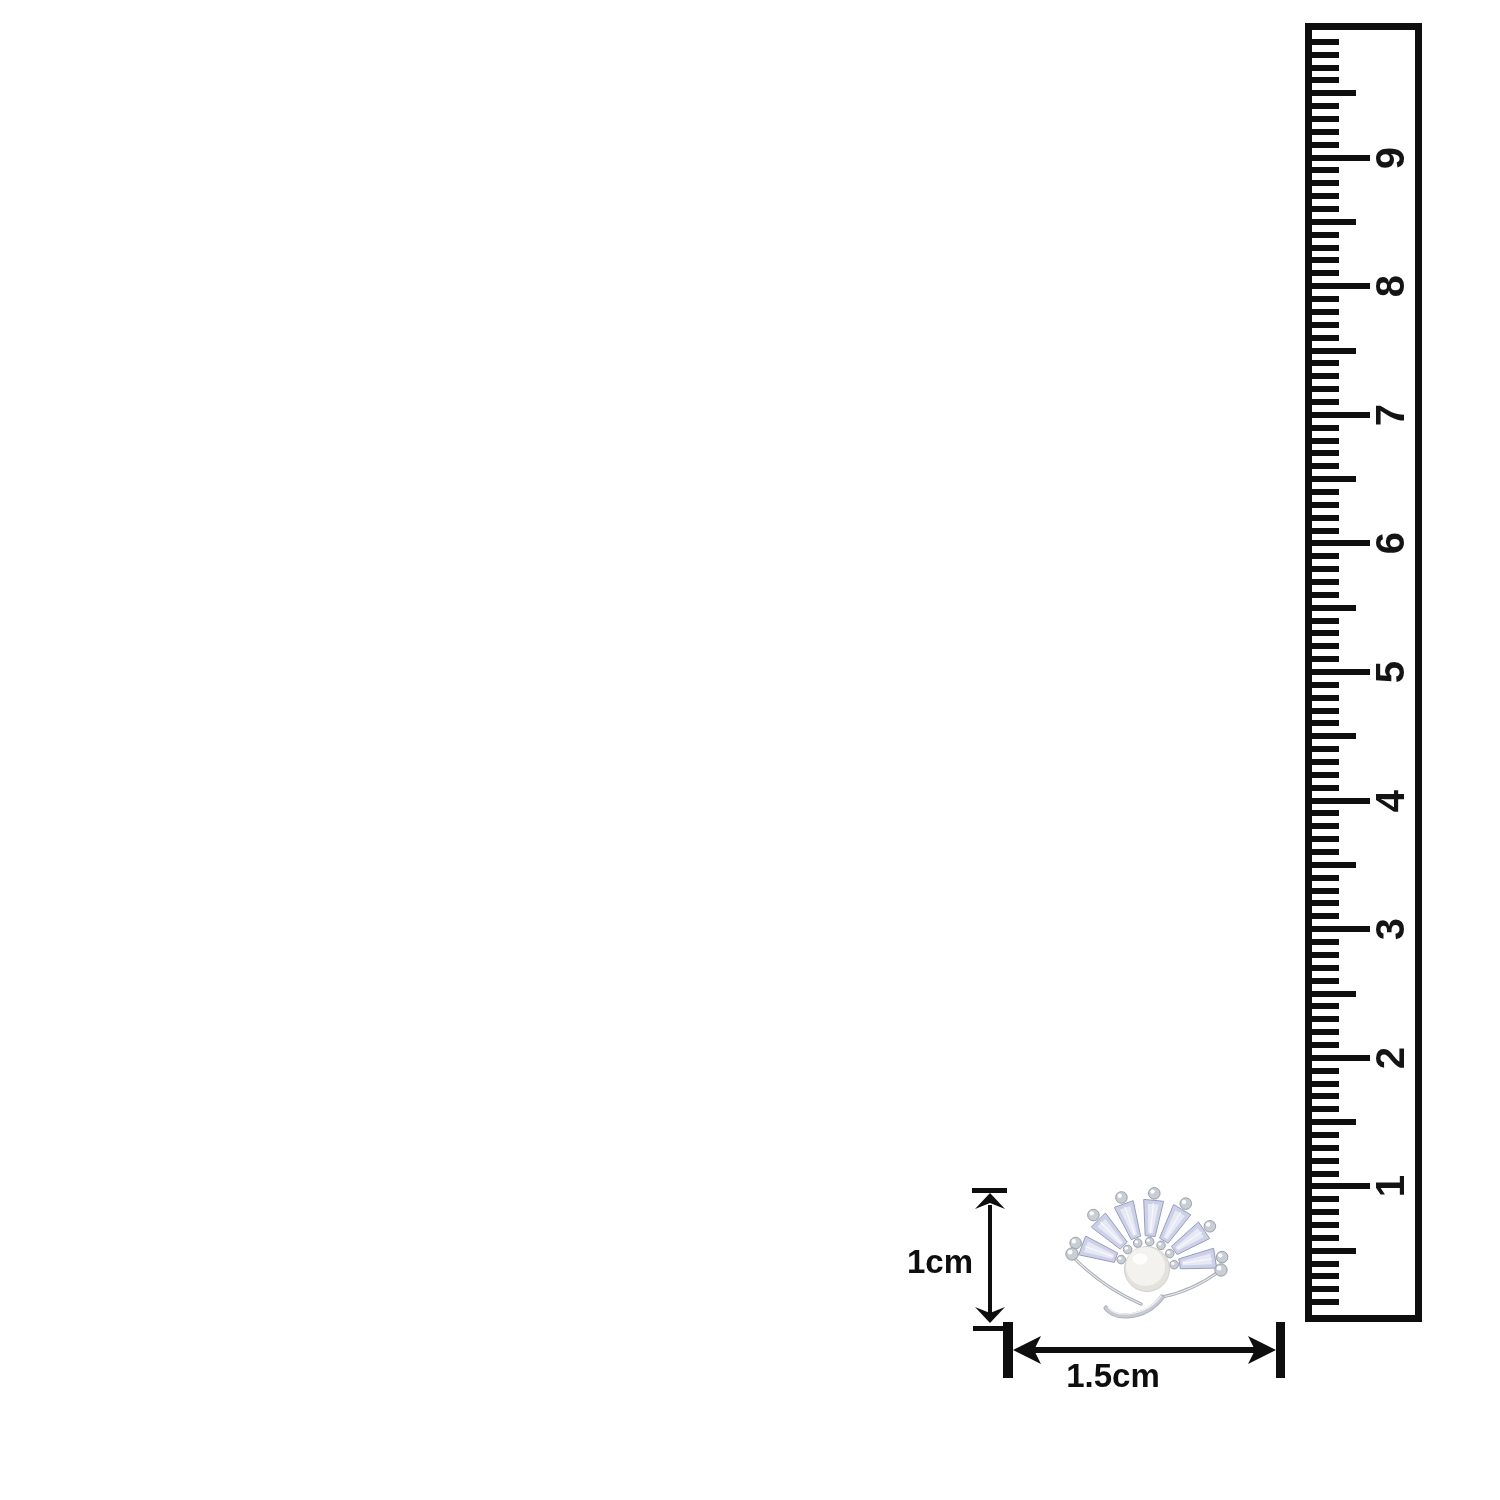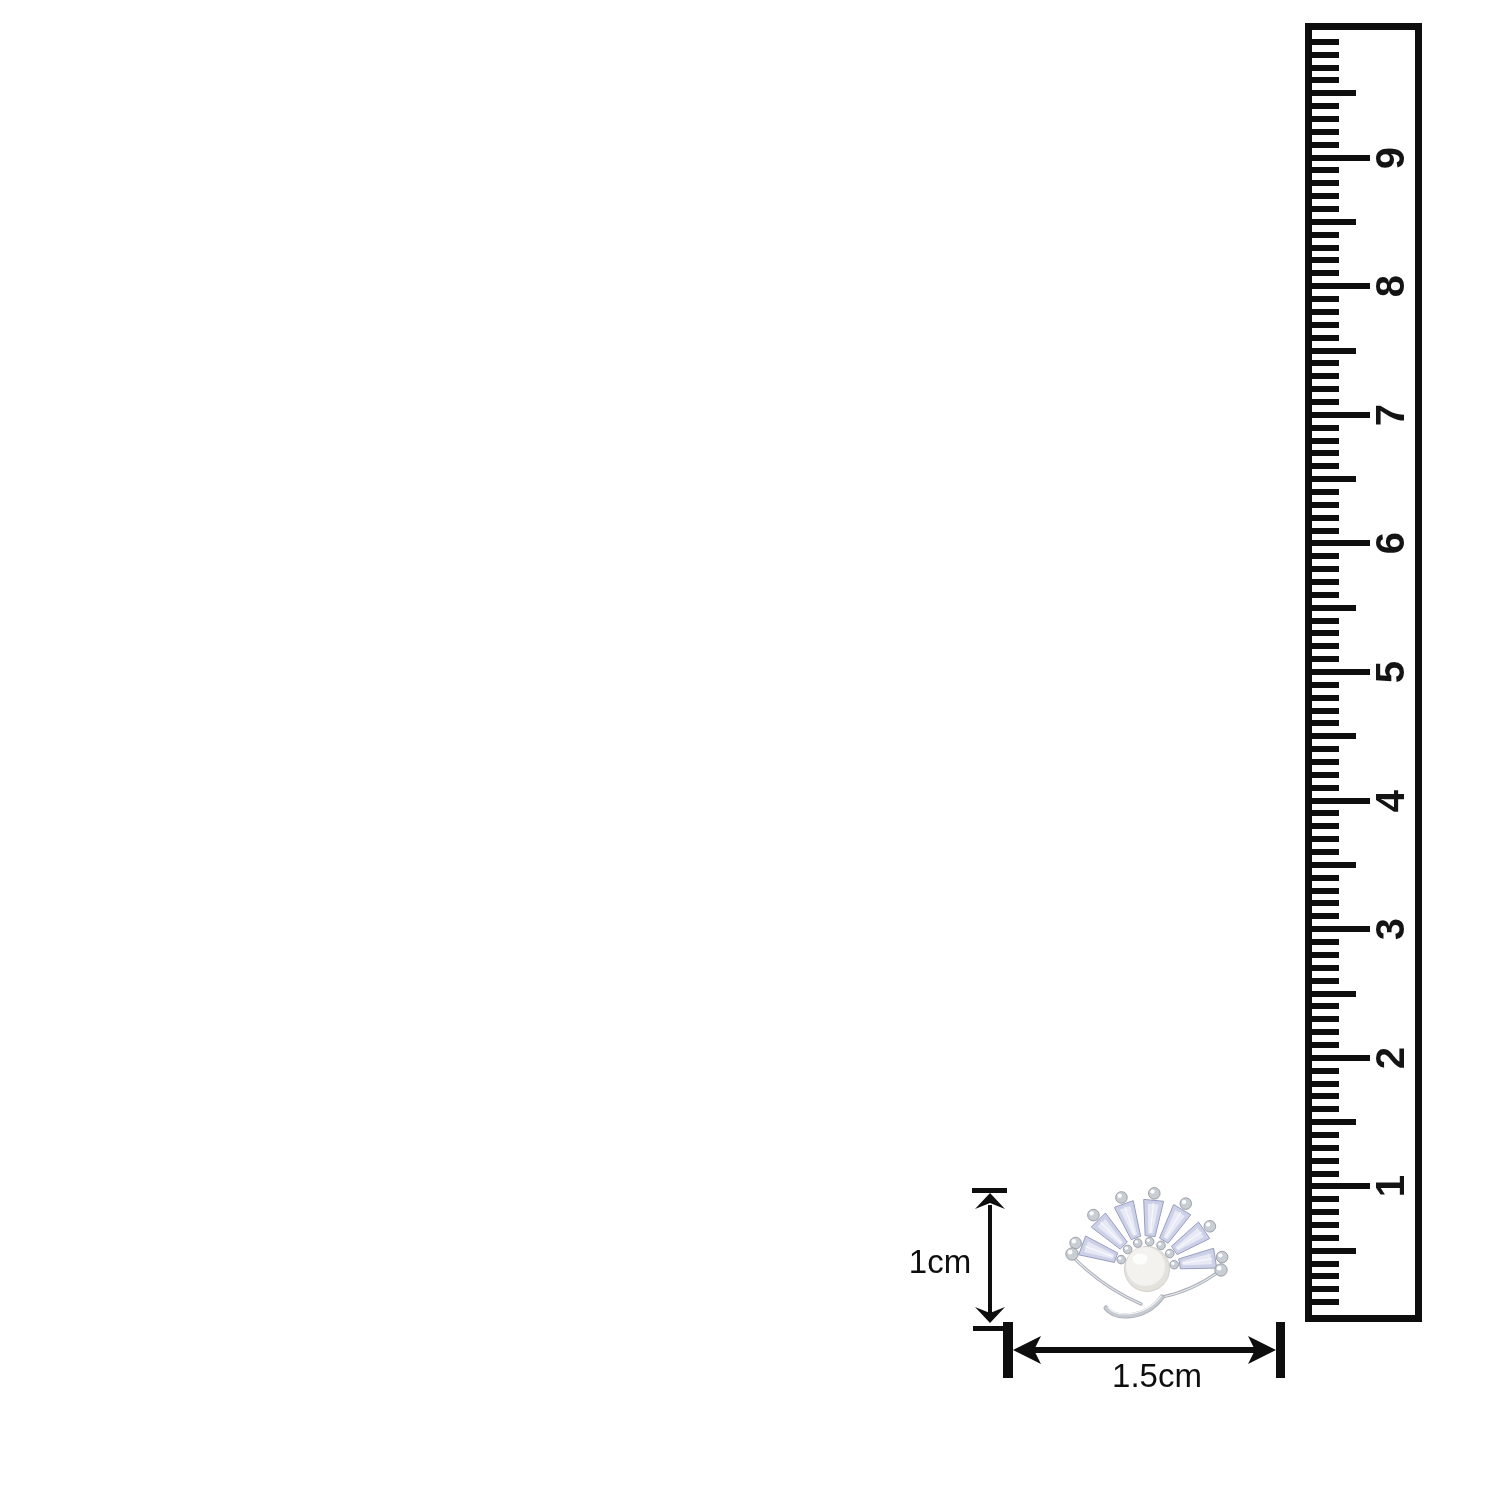--- a/index.html
+++ b/index.html
@@ -21,25 +21,25 @@
     text-align:center;font-size:40px;font-weight:700;color:#141414;
     transform:rotate(-90deg);
   }
   
   .jewel{position:absolute;left:1050px;top:1180px;width:200px;height:150px;}
   
   .vdim{position:absolute;left:963px;top:1185px;width:54px;height:150px;}
   .hdim{position:absolute;left:1000px;top:1318px;width:290px;height:64px;}
   .ink{fill:#0e0e0e;}
   .dim-label{
-    position:absolute;font-weight:400;font-size:33px;color:#0e0e0e;
+    position:absolute;font-weight:700;font-size:33px;color:#0e0e0e;
     text-align:center;white-space:nowrap;
   }
   .v-label{left:896px;top:1243px;width:88px;}
-  .h-label{left:1100px;top:1357px;width:114px;}
+  .h-label{left:1056px;top:1357px;width:114px;}
 </style>
 </head>
 <body>
 
 <div class="stage">
 
   <div class="ruler">
     <div class="ruler-ticks">
         <div class="tick" style="bottom: 9.86px; background: rgb(14, 14, 14);"></div>
         <div class="tick" style="bottom: 22.72px; background: rgb(14, 14, 14);"></div>

